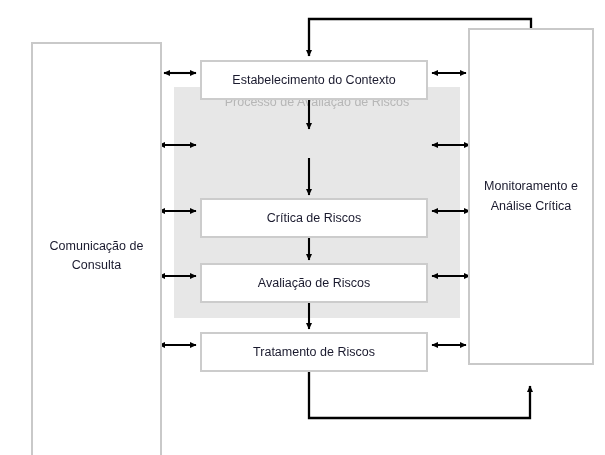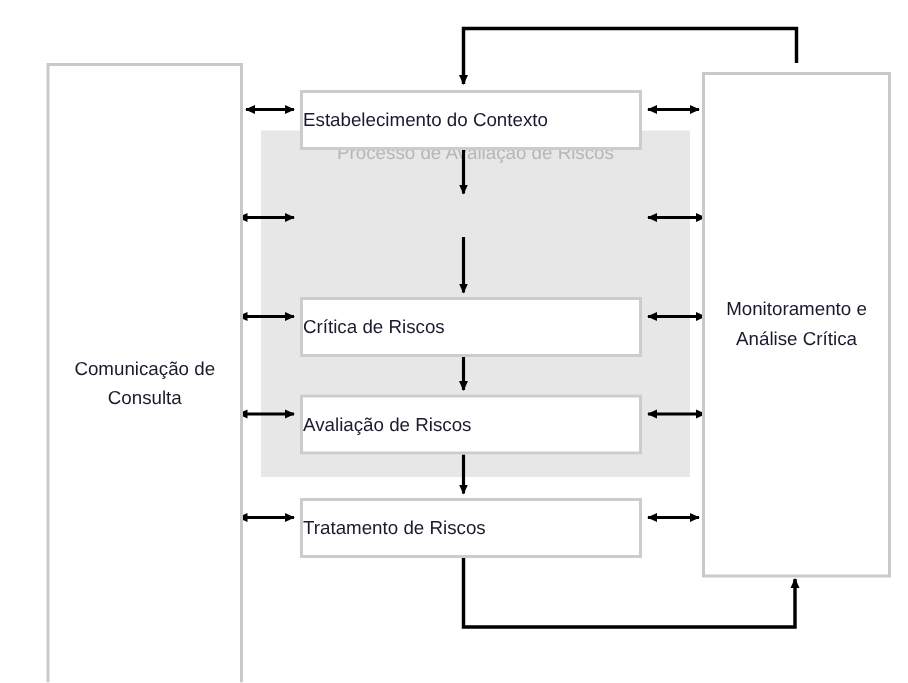--- a/index.html
+++ b/index.html
@@ -24,21 +24,21 @@
     background: #ffffff;
     display: flex;
     align-items: center;
     justify-content: center;
     text-align: center;
     color: #1a1a2e;
     font-size: 12.5px;
     line-height: 1.55;
   }
   #panel-left  { left: 31px;  top: 42px; width: 131px; height: 428px; }
-  #panel-right { left: 468px; top: 48px; width: 126px; height: 337px; }
+  #panel-right { left: 468px; top: 28px; width: 126px; height: 337px; }
 
   #assessment-zone {
     position: absolute;
     left: 174px;
     top: 87px;
     width: 286px;
     height: 231px;
     background: #e7e7e7;
   }
   #assessment-zone-label {
@@ -51,21 +51,21 @@
     font-size: 12.5px;
   }
 
   .process-box {
     position: absolute;
     box-sizing: border-box;
     border: 2px solid #cccccc;
     background: #ffffff;
     display: flex;
     align-items: center;
-    justify-content: flex-start;
+    justify-content: center;
     text-align: center;
     color: #1a1a2e;
     font-size: 12.5px;
     left: 200px;
     width: 228px;
     height: 40px;
   }
   #box-context    { top: 60px; }
   #box-identify   { top: 132px; }
   #box-analyse    { top: 198px; }

